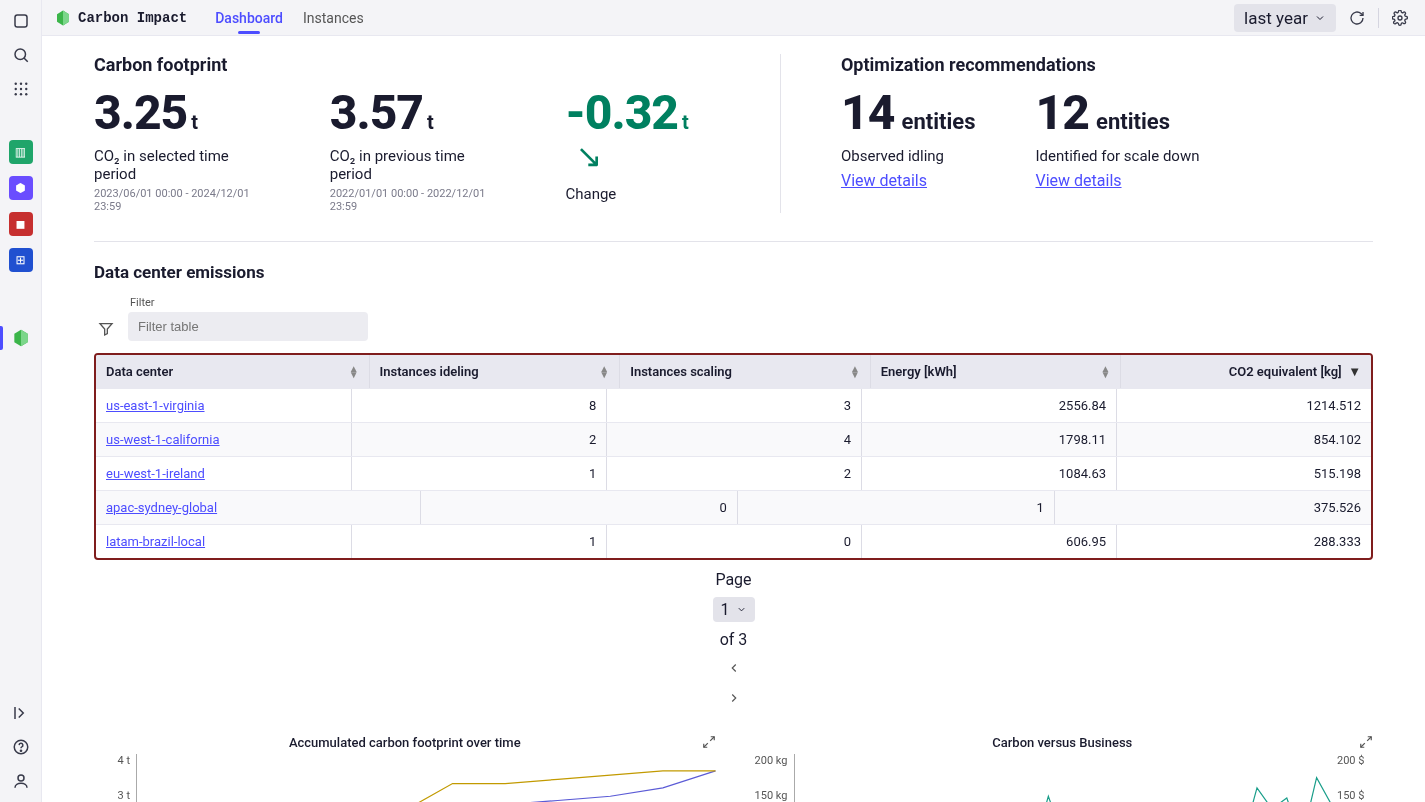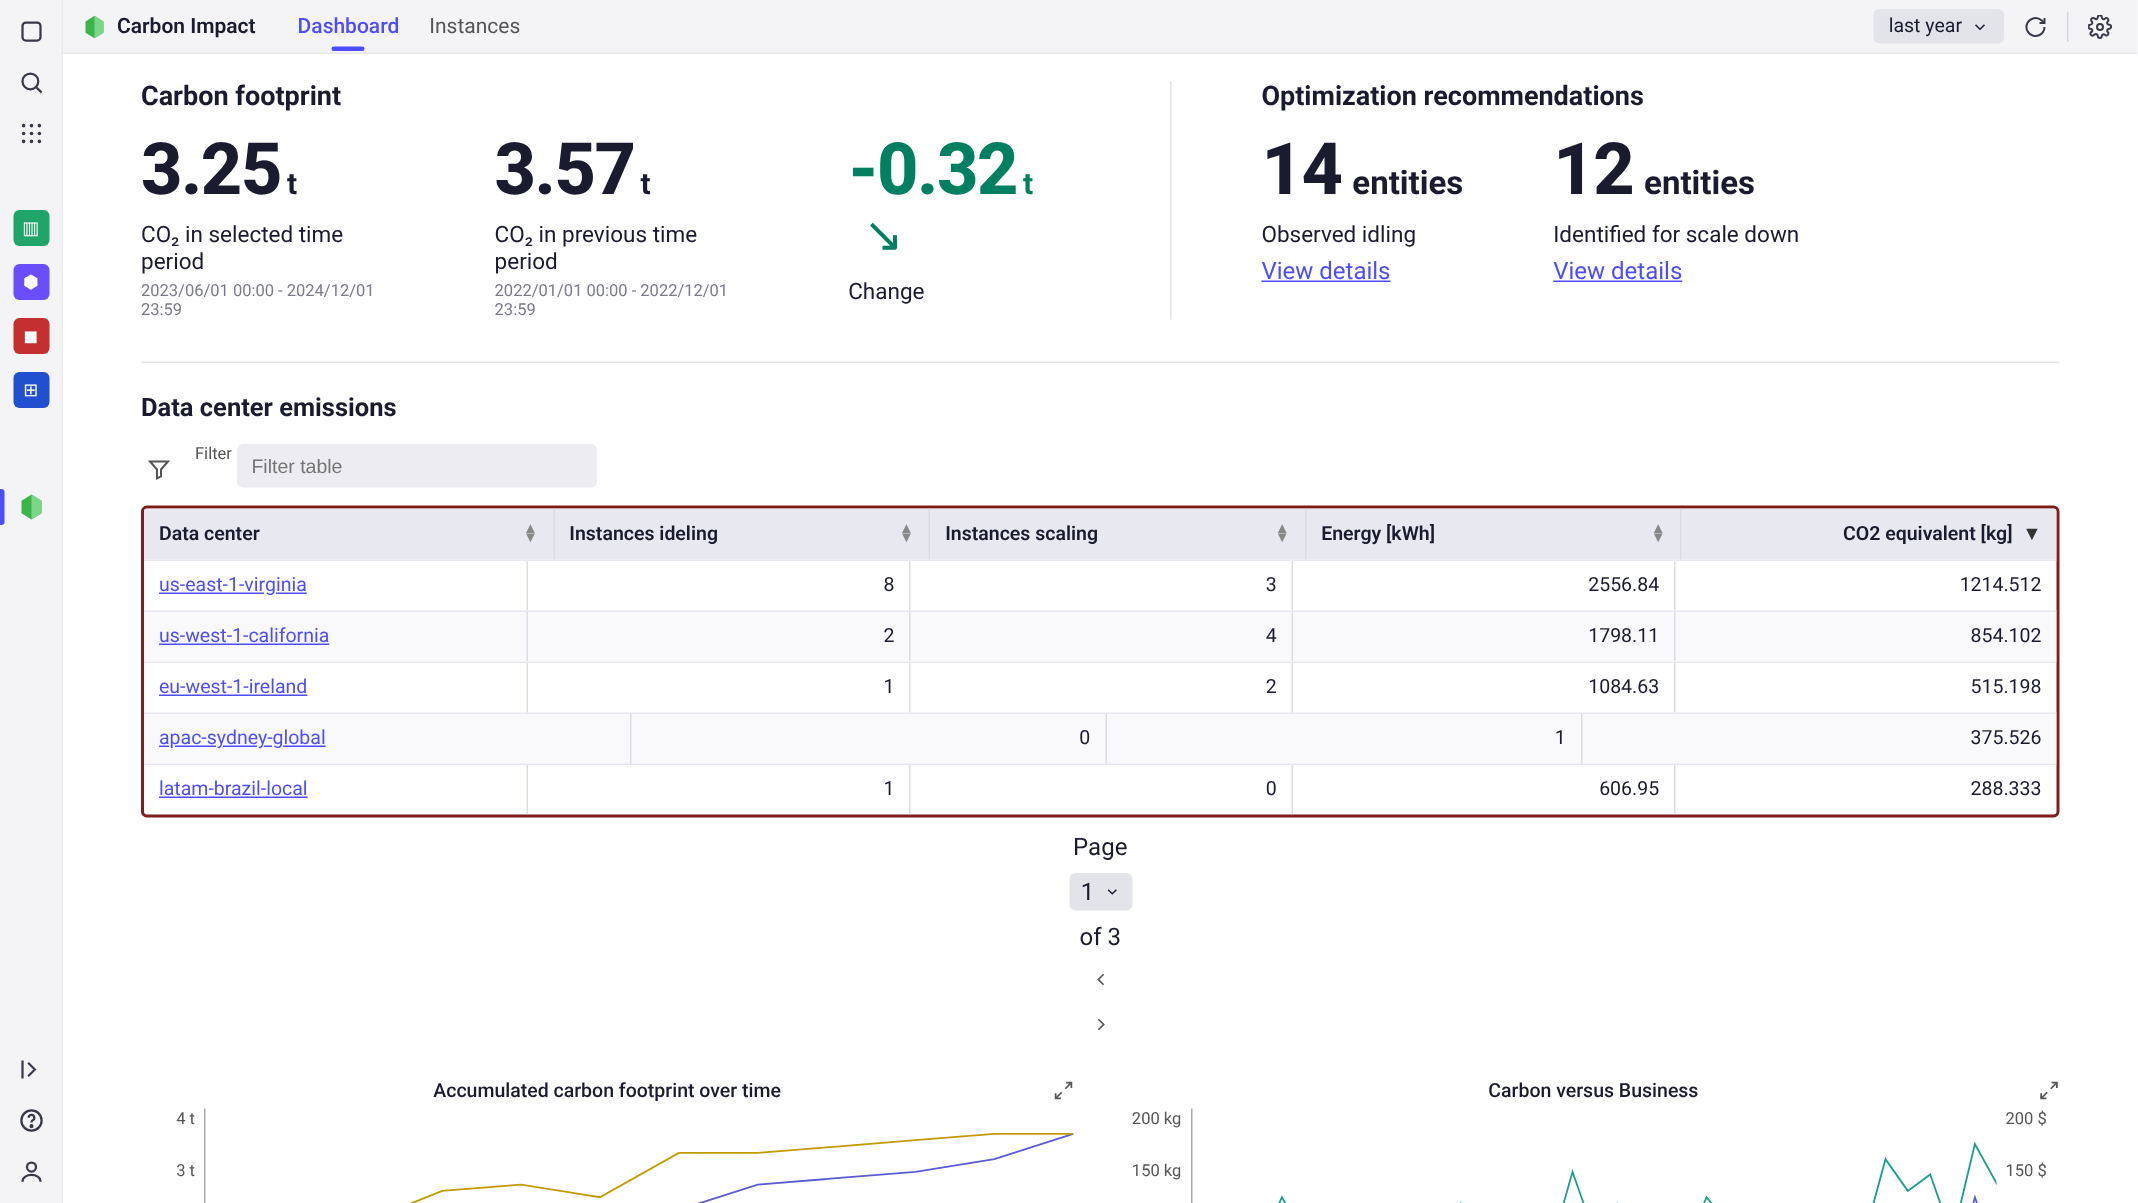--- a/index.html
+++ b/index.html
@@ -11,28 +11,28 @@
 .sidebar { width: 42px; background: #f4f4f7; border-right: 1px solid #e8e8f0; display: flex; flex-direction: column; align-items: center; padding: 10px 0; gap: 12px; position: relative; }
 .sidebar .icon { width: 22px; height: 22px; display: flex; align-items: center; justify-content: center; color: #383a4a; cursor: pointer; border-radius: 4px; }
 .sidebar .icon svg { width: 18px; height: 18px; }
 .sidebar .spacer { flex: 1; }
 .sidebar .app-ico { width: 24px; height: 24px; border-radius: 4px; display:flex; align-items:center; justify-content:center; font-size:12px; color:white; }
 .sidebar .active-bar { position: absolute; left: 0; width: 3px; height: 24px; background: #4d4dff; border-radius: 0 2px 2px 0; }
 
 
 .main { flex: 1; display: flex; flex-direction: column; overflow: hidden; }
 .topbar { background: #f4f4f7; border-bottom: 1px solid #e8e8f0; height: 36px; display: flex; align-items: center; padding: 0 12px; gap: 10px; }
-.topbar .brand { display:flex; align-items:center; gap:6px; font-weight: 600; font-size: 14px; }
+.topbar .brand { display:flex; align-items:center; gap:6px; font-weight: 600; font-size: 14px; font-family: Liberation Mono, monospace; }
 .topbar .brand-ico { width:18px; height:18px; }
 .tabs { display:flex; gap: 20px; margin-left: 18px; }
 .tab { font-size: 14px; color: #555; cursor:pointer; padding: 7px 0; position: relative; }
 .tab.active { color: #4d4dff; font-weight:500; }
 .tab.active::after { content:""; position:absolute; bottom:-1px; left:50%; transform:translateX(-50%); width: 22px; height: 3px; background:#4d4dff; border-radius: 2px; }
 .topbar .right { margin-left: auto; display:flex; align-items:center; gap: 8px; }
-.time-range { background: #e3e3ea; border-radius: 4px; padding: 4px 10px; font-size: 13px; display:flex; align-items:center; gap:6px; cursor:pointer; }
+.time-range { background: #e3e3ea; border-radius: 4px; padding: 4px 10px; font-size: 17px; display:flex; align-items:center; gap:6px; cursor:pointer; }
 .icon-btn { width:26px; height:26px; display:flex; align-items:center; justify-content:center; color:#383a4a; cursor:pointer; border-radius:4px; }
 .divider { width:1px; height:20px; background:#d5d5e0; }
 
 .content { flex:1; overflow:auto; padding: 18px 52px 24px; }
 
 
 .metrics-row { display:flex; gap: 0; }
 .metrics-left { flex: 1; padding-right: 60px; border-right: 1px solid #e3e3ea; }
 .metrics-right { flex: 0.85; padding-left: 60px; }
 .section-title { font-size: 18px; font-weight: 700; margin-bottom: 14px; }
@@ -43,21 +43,21 @@
 .metric .sub { font-size: 11px; color: #7a7a8a; margin-top: 4px; }
 .metric.green .big, .metric.green .unit { color: #008060; }
 .down-arrow { font-size: 32px; color: #008060; margin-left: 10px; }
 .metric .link { color: #4d4dff; text-decoration: underline; cursor:pointer; font-size:16px; margin-top:6px; display:inline-block; }
 .hr { border: none; border-top: 1px solid #e3e3ea; margin: 28px 0 20px; }
 
 
 .sub-title { font-size: 17px; font-weight: 700; margin-bottom: 14px; }
 .filter-row { display:flex; align-items:flex-end; gap: 10px; margin-bottom: 12px; }
 .filter-icon { width:24px; height:24px; display:flex; align-items:center; justify-content:center; color:#555; cursor:pointer; }
-.filter-field { display:flex; flex-direction:row; gap:3px; }
+.filter-field { display:flex; flex-direction:column; gap:3px; }
 .filter-label { font-size:11px; color:#555; margin-left: 2px;}
 .filter-input { background:#ececf1; border:none; border-radius:4px; padding: 7px 10px; font-size:13px; width: 240px; outline:none; }
 
 .table { border: 2px solid #7f1d1d; border-radius: 4px; overflow: hidden; width:100%; }
 .thead { background: #e8e8f0; display:flex; font-weight:600; font-size:13px; }
 .th, .td { padding: 9px 10px; border-right: 1px solid #dcdce5; display:flex; align-items:center; }
 .th:last-child, .td:last-child { border-right:none; }
 .th .sort { margin-left:auto; color:#888; font-size:10px; display:flex; flex-direction:column; line-height:6px; }
 .tbody .tr { display:flex; border-top:1px solid #e8e8f0; font-size:13px;gap:20px; }
 .tbody .tr:nth-child(even) { background: #f9f9fb; }

